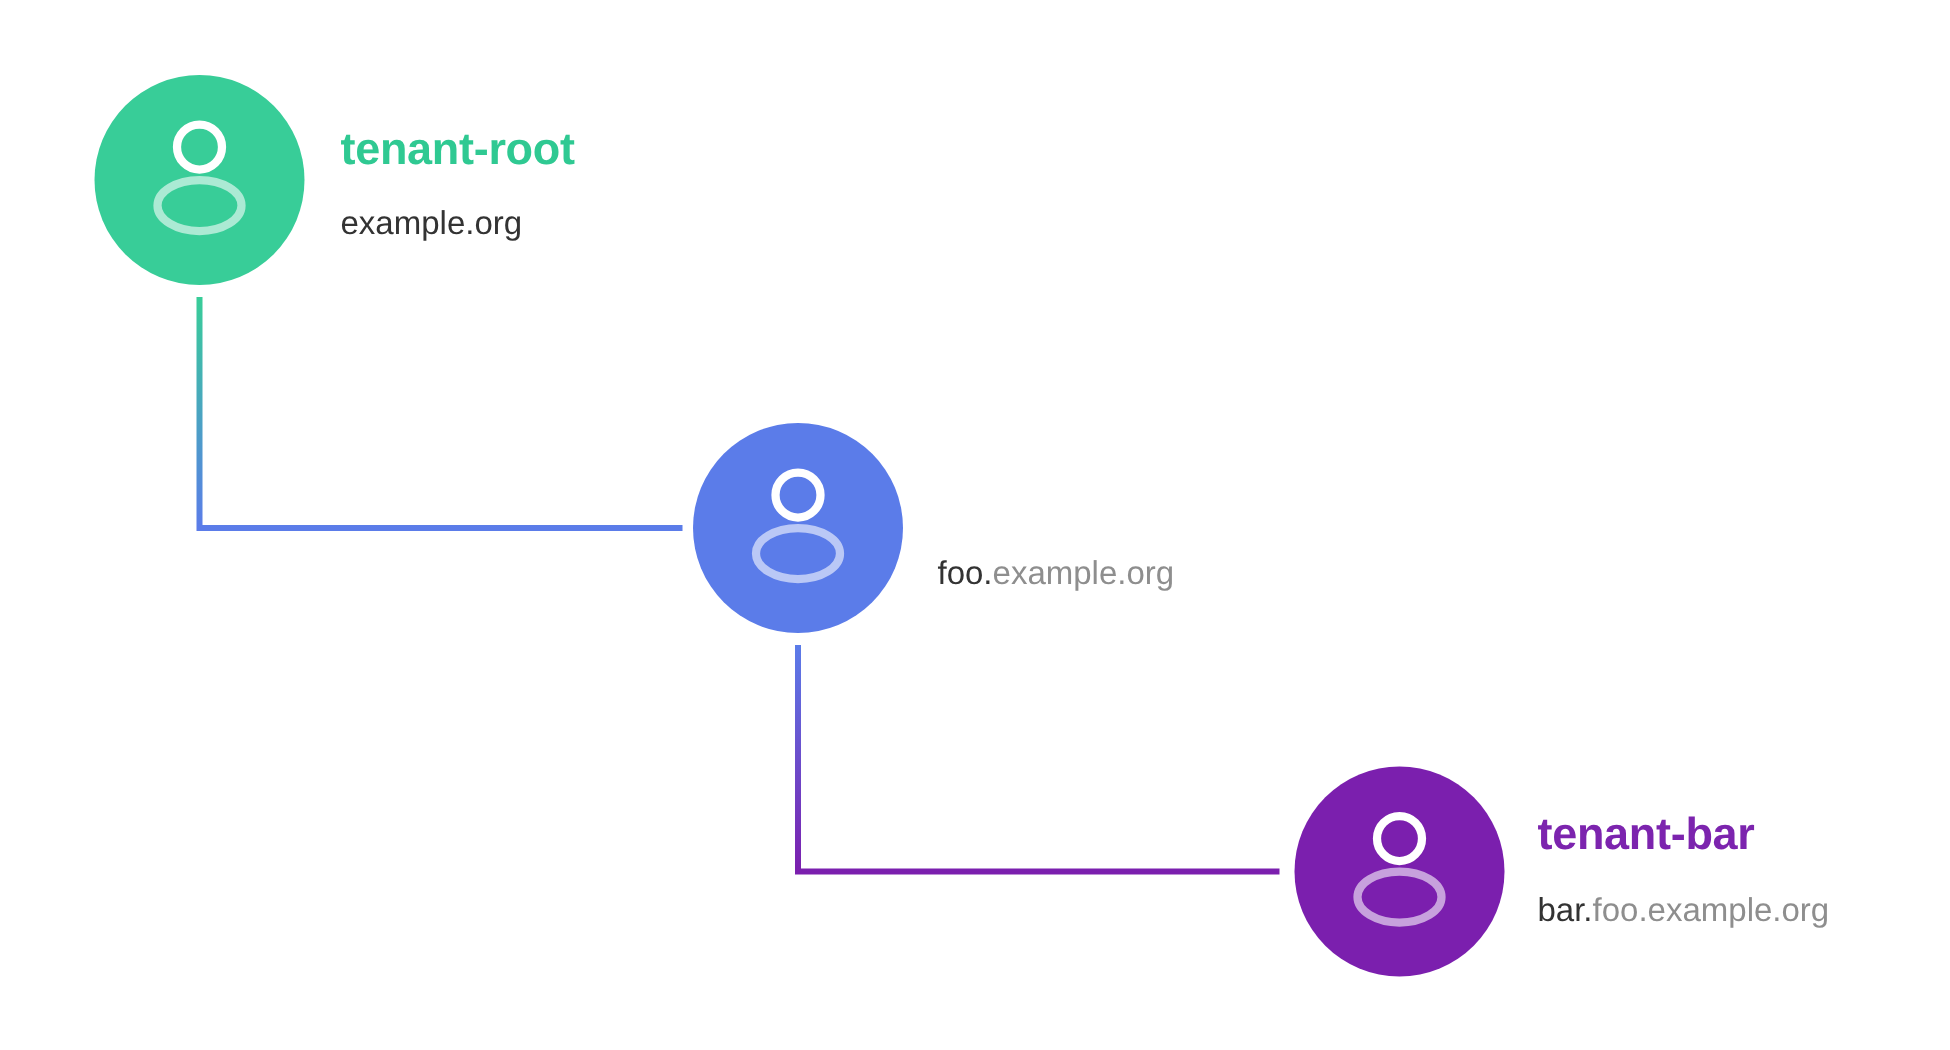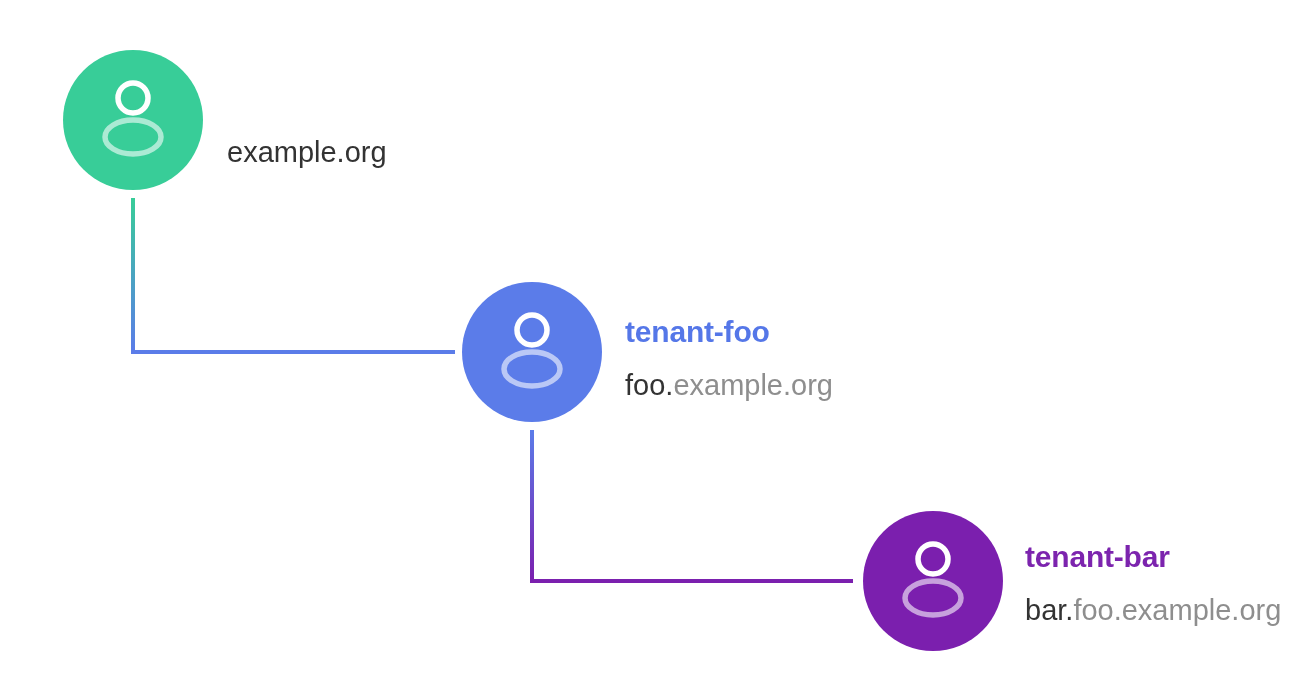--- a/index.html
+++ b/index.html
@@ -26,21 +26,21 @@
     position: absolute;
     white-space: nowrap;
   }
   .node-title {
     font-size: 30px;
     font-weight: 700;
     line-height: 1;
     letter-spacing: -0.2px;
   }
   .node-subtitle {
-    font-size: 29px;
+    font-size: 22px;
     font-weight: 400;
     line-height: 1;
     color: #333333;
   }
   .domain-primary { color: #333333; }
   .domain-muted  { color: #8e8e8e; }
 
   .title-1 { left: 227px; top: 85px;  }
   .sub-1   { left: 227px; top: 138px; }
   .title-2 { left: 625px; top: 317px; }
@@ -86,25 +86,25 @@
 
     <g>
       <circle cx="933" cy="581" r="70" fill="#7b1fae"></circle>
       <g>
         <circle cx="933" cy="559" r="15" fill="none" stroke="#ffffff" stroke-width="5.5"></circle>
         <ellipse cx="933" cy="598" rx="28" ry="17" fill="none" stroke="rgba(255,255,255,0.58)" stroke-width="5.5"></ellipse>
       </g>
     </g>
   </svg>
 
+  <div class="node-text node-title title-1" style="color: rgb(47, 201, 146);">tenant-root</div>
   <div class="node-text node-subtitle sub-1">
     <span class="domain-primary">example.org</span><span class="domain-muted"></span>
   </div>
 
-  <div class="node-text node-title title-2" style="color: rgb(85, 119, 232);">tenant-foo</div>
   <div class="node-text node-subtitle sub-2">
     <span class="domain-primary">foo.</span><span class="domain-muted">example.org</span>
   </div>
 
   <div class="node-text node-subtitle sub-3">
     <span class="domain-primary">bar.</span><span class="domain-muted">foo.example.org</span>
   </div>
   <div class="node-text node-title title-3" style="color: rgb(124, 36, 174);">tenant-bar</div>
 
 </div>

